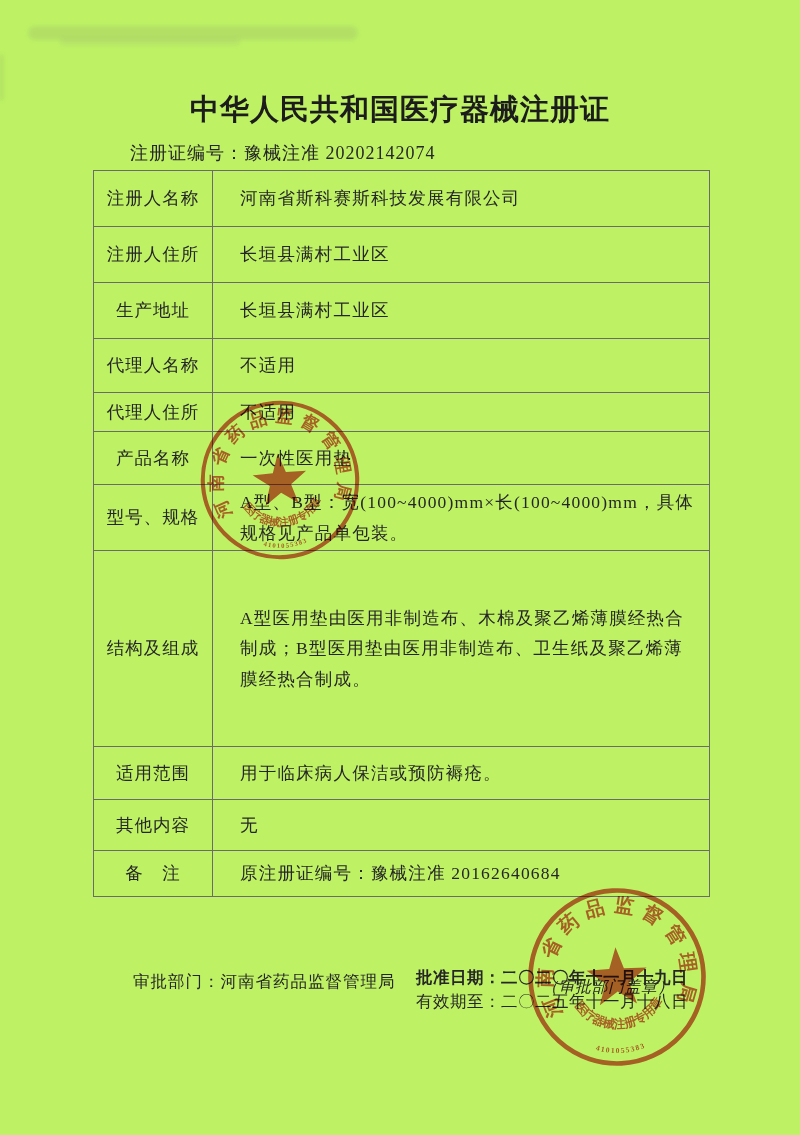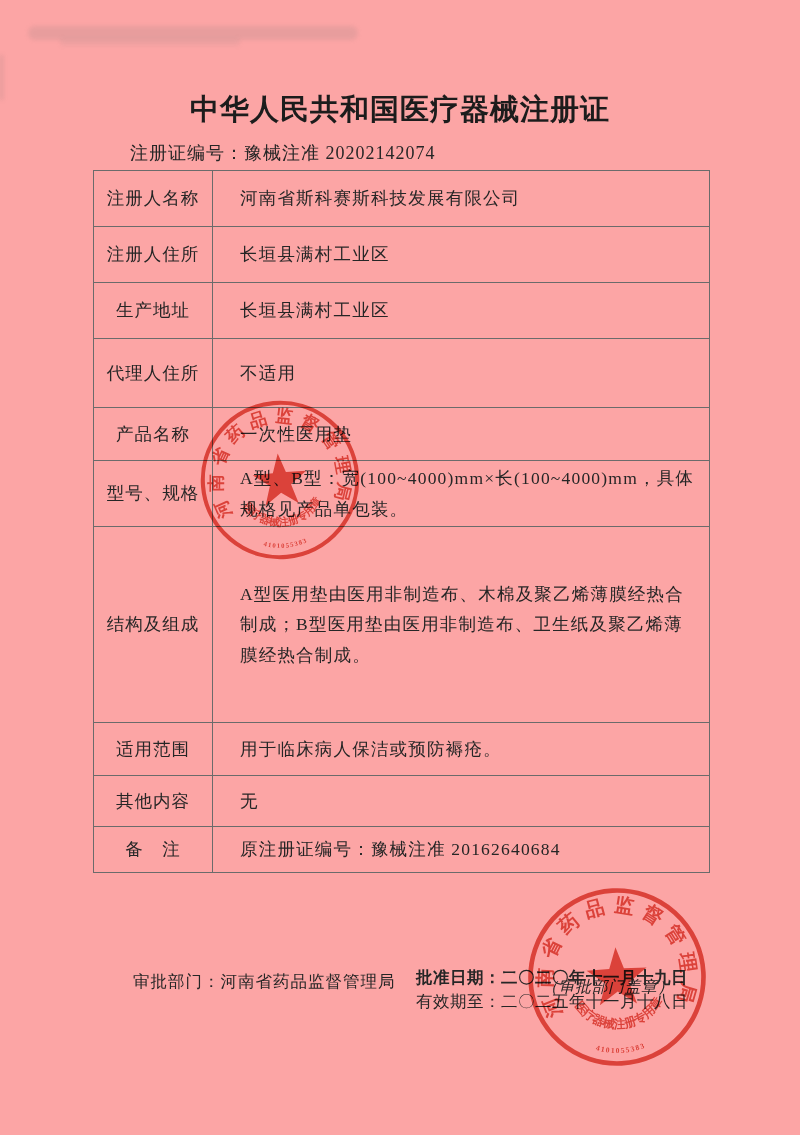--- a/index.html
+++ b/index.html
@@ -1,20 +1,20 @@
 <!DOCTYPE html>
 <html><head>
 <meta charset="utf-8">
 <style>
   html,body{margin:0;padding:0;background:#e8e8e8;}
   .page{
     position:relative;
     width:800px;height:1135px;
     margin:0 auto;
-    background:#fca5a5;
+    background:#bef264;
     overflow:hidden;
     font-family:"Liberation Serif","DejaVu Serif",serif;
     color:#262626;
   }
   
   .smudge{position:absolute;pointer-events:none;filter:blur(2px);}
   .smudge.s1{left:28px;top:26px;width:330px;height:14px;background:rgba(110,110,110,.14);border-radius:8px;}
   .smudge.s2{left:60px;top:38px;width:180px;height:8px;background:rgba(130,130,130,.10);border-radius:6px;}
   .smudge.s3{left:0px;top:55px;width:3px;height:45px;background:rgba(100,100,100,.18);}
 
@@ -38,21 +38,21 @@
     font-size:17.5px;
     line-height:1.75;
   }
   td.lbl{
     width:110px;text-align:center;letter-spacing:1px;padding:0 4px;
   }
   td.val{
     padding:2px 14px 2px 27px;letter-spacing:1.2px;text-align:left;
   }
   tr.r1{height:56px} tr.r2{height:56px} tr.r3{height:56px}
-  tr.r4{height:54px} tr.r5{height:69px} tr.r6{height:53px}
+  tr.r4{height:54px} tr.r5{height:39px} tr.r6{height:53px}
   tr.r7{height:62px} tr.r8{height:196px}
   tr.r9{height:53px} tr.r10{height:53px} tr.r11{height:51px} tr.r12{height:46px}
 
   .footer-dept{position:absolute;left:133px;top:971px;font-size:16.5px;letter-spacing:1px;}
   .footer-date{position:absolute;right:112px;top:967px;font-size:16.5px;letter-spacing:.5px;text-align:right;font-weight:bold;}
   .footer-valid{position:absolute;right:112px;top:991px;font-size:16.5px;letter-spacing:.5px;text-align:right;}
   .footer-sealnote{position:absolute;right:126px;top:977px;font-size:16px;letter-spacing:.5px;font-style:italic;}
 
   .stamp{position:absolute;opacity:.85;mix-blend-mode:multiply;}
   .stamp.one{left:197px;top:397px;width:166px;height:166px;transform:rotate(-5deg);}
@@ -80,20 +80,24 @@
         <td class="lbl">注册人名称</td>
         <td class="val">河南省斯科赛斯科技发展有限公司</td>
       </tr>
       <tr class="r2">
         <td class="lbl">注册人住所</td>
         <td class="val">长垣县满村工业区</td>
       </tr>
       <tr class="r3">
         <td class="lbl">生产地址</td>
         <td class="val">长垣县满村工业区</td>
+      </tr>
+      <tr class="r4">
+        <td class="lbl">代理人名称</td>
+        <td class="val">不适用</td>
       </tr>
       <tr class="r5">
         <td class="lbl">代理人住所</td>
         <td class="val">不适用</td>
       </tr>
       <tr class="r6">
         <td class="lbl">产品名称</td>
         <td class="val">一次性医用垫</td>
       </tr>
       <tr class="r7">

